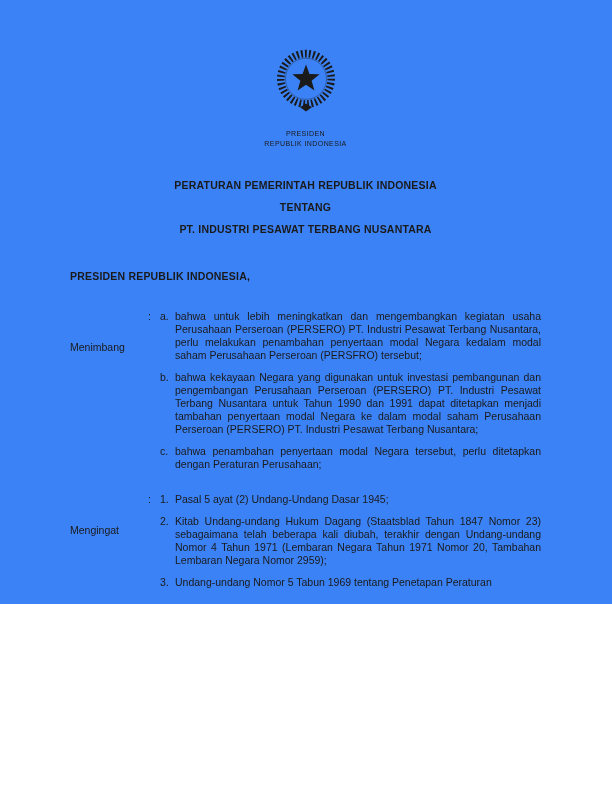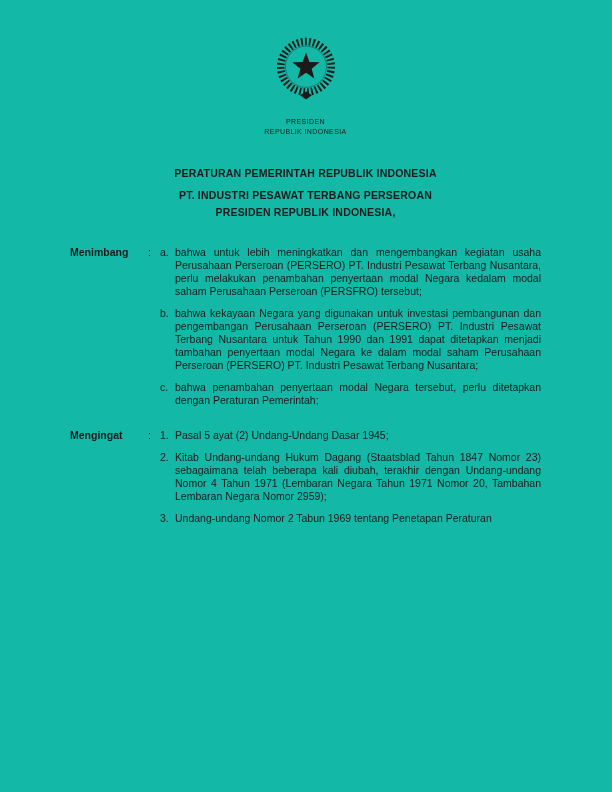--- a/index.html
+++ b/index.html
@@ -3,27 +3,27 @@
 <meta charset="utf-8">
 <style>
   html, body {
     margin: 0;
     padding: 0;
     background: #ffffff;
   }
   .page {
     position: relative;
     width: 612px;
-    height: 792px;
+    height: 604px;
     margin: 0 auto;
-    background: #14b8a6;
+    background: #3b82f6;
     font-family: "Liberation Sans", sans-serif;
     color: #1a1a1a;
     box-sizing: border-box;
-    padding: 28px 71px 0 70px;
+    padding: 40px 71px 0 70px;
     overflow: hidden;
   }
 
   
   .seal-wrap {
     text-align: center;
     margin-bottom: 26px;
   }
   .seal-svg {
     display: block;
@@ -40,36 +40,36 @@
   
   .title-block {
     text-align: center;
     font-weight: bold;
     font-size: 10.5px;
     line-height: 22px;
     letter-spacing: 0.2px;
     margin-bottom: 0;
   }
   .salutation {
-    text-align: center;
     font-weight: bold;
     font-size: 10.5px;
+    margin-top: 30px;
     margin-bottom: 28px;
     letter-spacing: 0.2px;
   }
 
   
   .clause {
     display: grid;
     grid-template-columns: 78px 12px 1fr;
     font-size: 10.5px;
     line-height: 13px;
     margin-bottom: 22px;
   }
-  .clause-label { font-weight: 700; }
+  .clause-label { font-weight: 400; margin-top: 31px; }
   .clause-colon { font-weight: 400; }
   .clause-items { }
   .item {
     display: grid;
     grid-template-columns: 15px 1fr;
     margin-bottom: 9px;
   }
   .item:last-child { margin-bottom: 0; }
   .item-marker { }
   .item-text {
@@ -92,56 +92,57 @@
                L40,59.8 L43.3,48.2 L33.8,40.7 L45.9,40.3 Z" fill="#1a1a1a"></path>
 
       <path d="M43,80 L50,75.5 L57,80 L50,85 Z" fill="#1a1a1a"></path>
     </svg>
     <div class="seal-text">PRESIDEN</div>
     <div class="seal-text">REPUBLIK INDONESIA</div>
   </div>
 
   <div class="title-block">
     <div>PERATURAN PEMERINTAH REPUBLIK INDONESIA</div>
-    <div>PT. INDUSTRI PESAWAT TERBANG PERSEROAN</div>
+    <div>TENTANG</div>
+    <div>PT. INDUSTRI PESAWAT TERBANG NUSANTARA</div>
   </div>
 
   <div class="salutation">PRESIDEN REPUBLIK INDONESIA,</div>
 
   <div class="clause">
     <div class="clause-label">Menimbang</div>
     <div class="clause-colon">:</div>
     <div class="clause-items">
       <div class="item">
         <span class="item-marker">a.</span>
         <div class="item-text">bahwa untuk lebih meningkatkan dan mengembangkan kegiatan usaha Perusahaan Perseroan (PERSERO) PT. Industri Pesawat Terbang Nusantara, perlu melakukan penambahan penyertaan modal Negara kedalam modal saham Perusahaan Perseroan (PERSFRO) tersebut;</div>
       </div>
       <div class="item">
         <span class="item-marker">b.</span>
         <div class="item-text">bahwa kekayaan Negara yang digunakan untuk investasi pembangunan dan pengembangan Perusahaan Perseroan (PERSERO) PT. Industri Pesawat Terbang Nusantara untuk Tahun 1990 dan 1991 dapat ditetapkan menjadi tambahan penyertaan modal Negara ke dalam modal saham Perusahaan Perseroan (PERSERO) PT. Industri Pesawat Terbang Nusantara;</div>
       </div>
       <div class="item">
         <span class="item-marker">c.</span>
-        <div class="item-text">bahwa penambahan penyertaan modal Negara tersebut, perlu ditetapkan dengan Peraturan Pemerintah;</div>
+        <div class="item-text">bahwa penambahan penyertaan modal Negara tersebut, perlu ditetapkan dengan Peraturan Perusahaan;</div>
       </div>
     </div>
   </div>
 
   <div class="clause">
     <div class="clause-label">Mengingat</div>
     <div class="clause-colon">:</div>
     <div class="clause-items">
       <div class="item">
         <span class="item-marker">1.</span>
         <div class="item-text">Pasal 5 ayat (2) Undang-Undang Dasar 1945;</div>
       </div>
       <div class="item">
         <span class="item-marker">2.</span>
         <div class="item-text">Kitab Undang-undang Hukum Dagang (Staatsblad Tahun 1847 Nomor 23) sebagaimana telah beberapa kali diubah, terakhir dengan Undang-undang Nomor 4 Tahun 1971 (Lembaran Negara Tahun 1971 Nomor 20, Tambahan Lembaran Negara Nomor 2959);</div>
       </div>
       <div class="item">
         <span class="item-marker">3.</span>
-        <div class="item-text">Undang-undang Nomor 2 Tabun 1969 tentang Penetapan Peraturan</div>
+        <div class="item-text">Undang-undang Nomor 5 Tabun 1969 tentang Penetapan Peraturan</div>
       </div>
     </div>
   </div>
 
 </div>
 
 </body></html>

